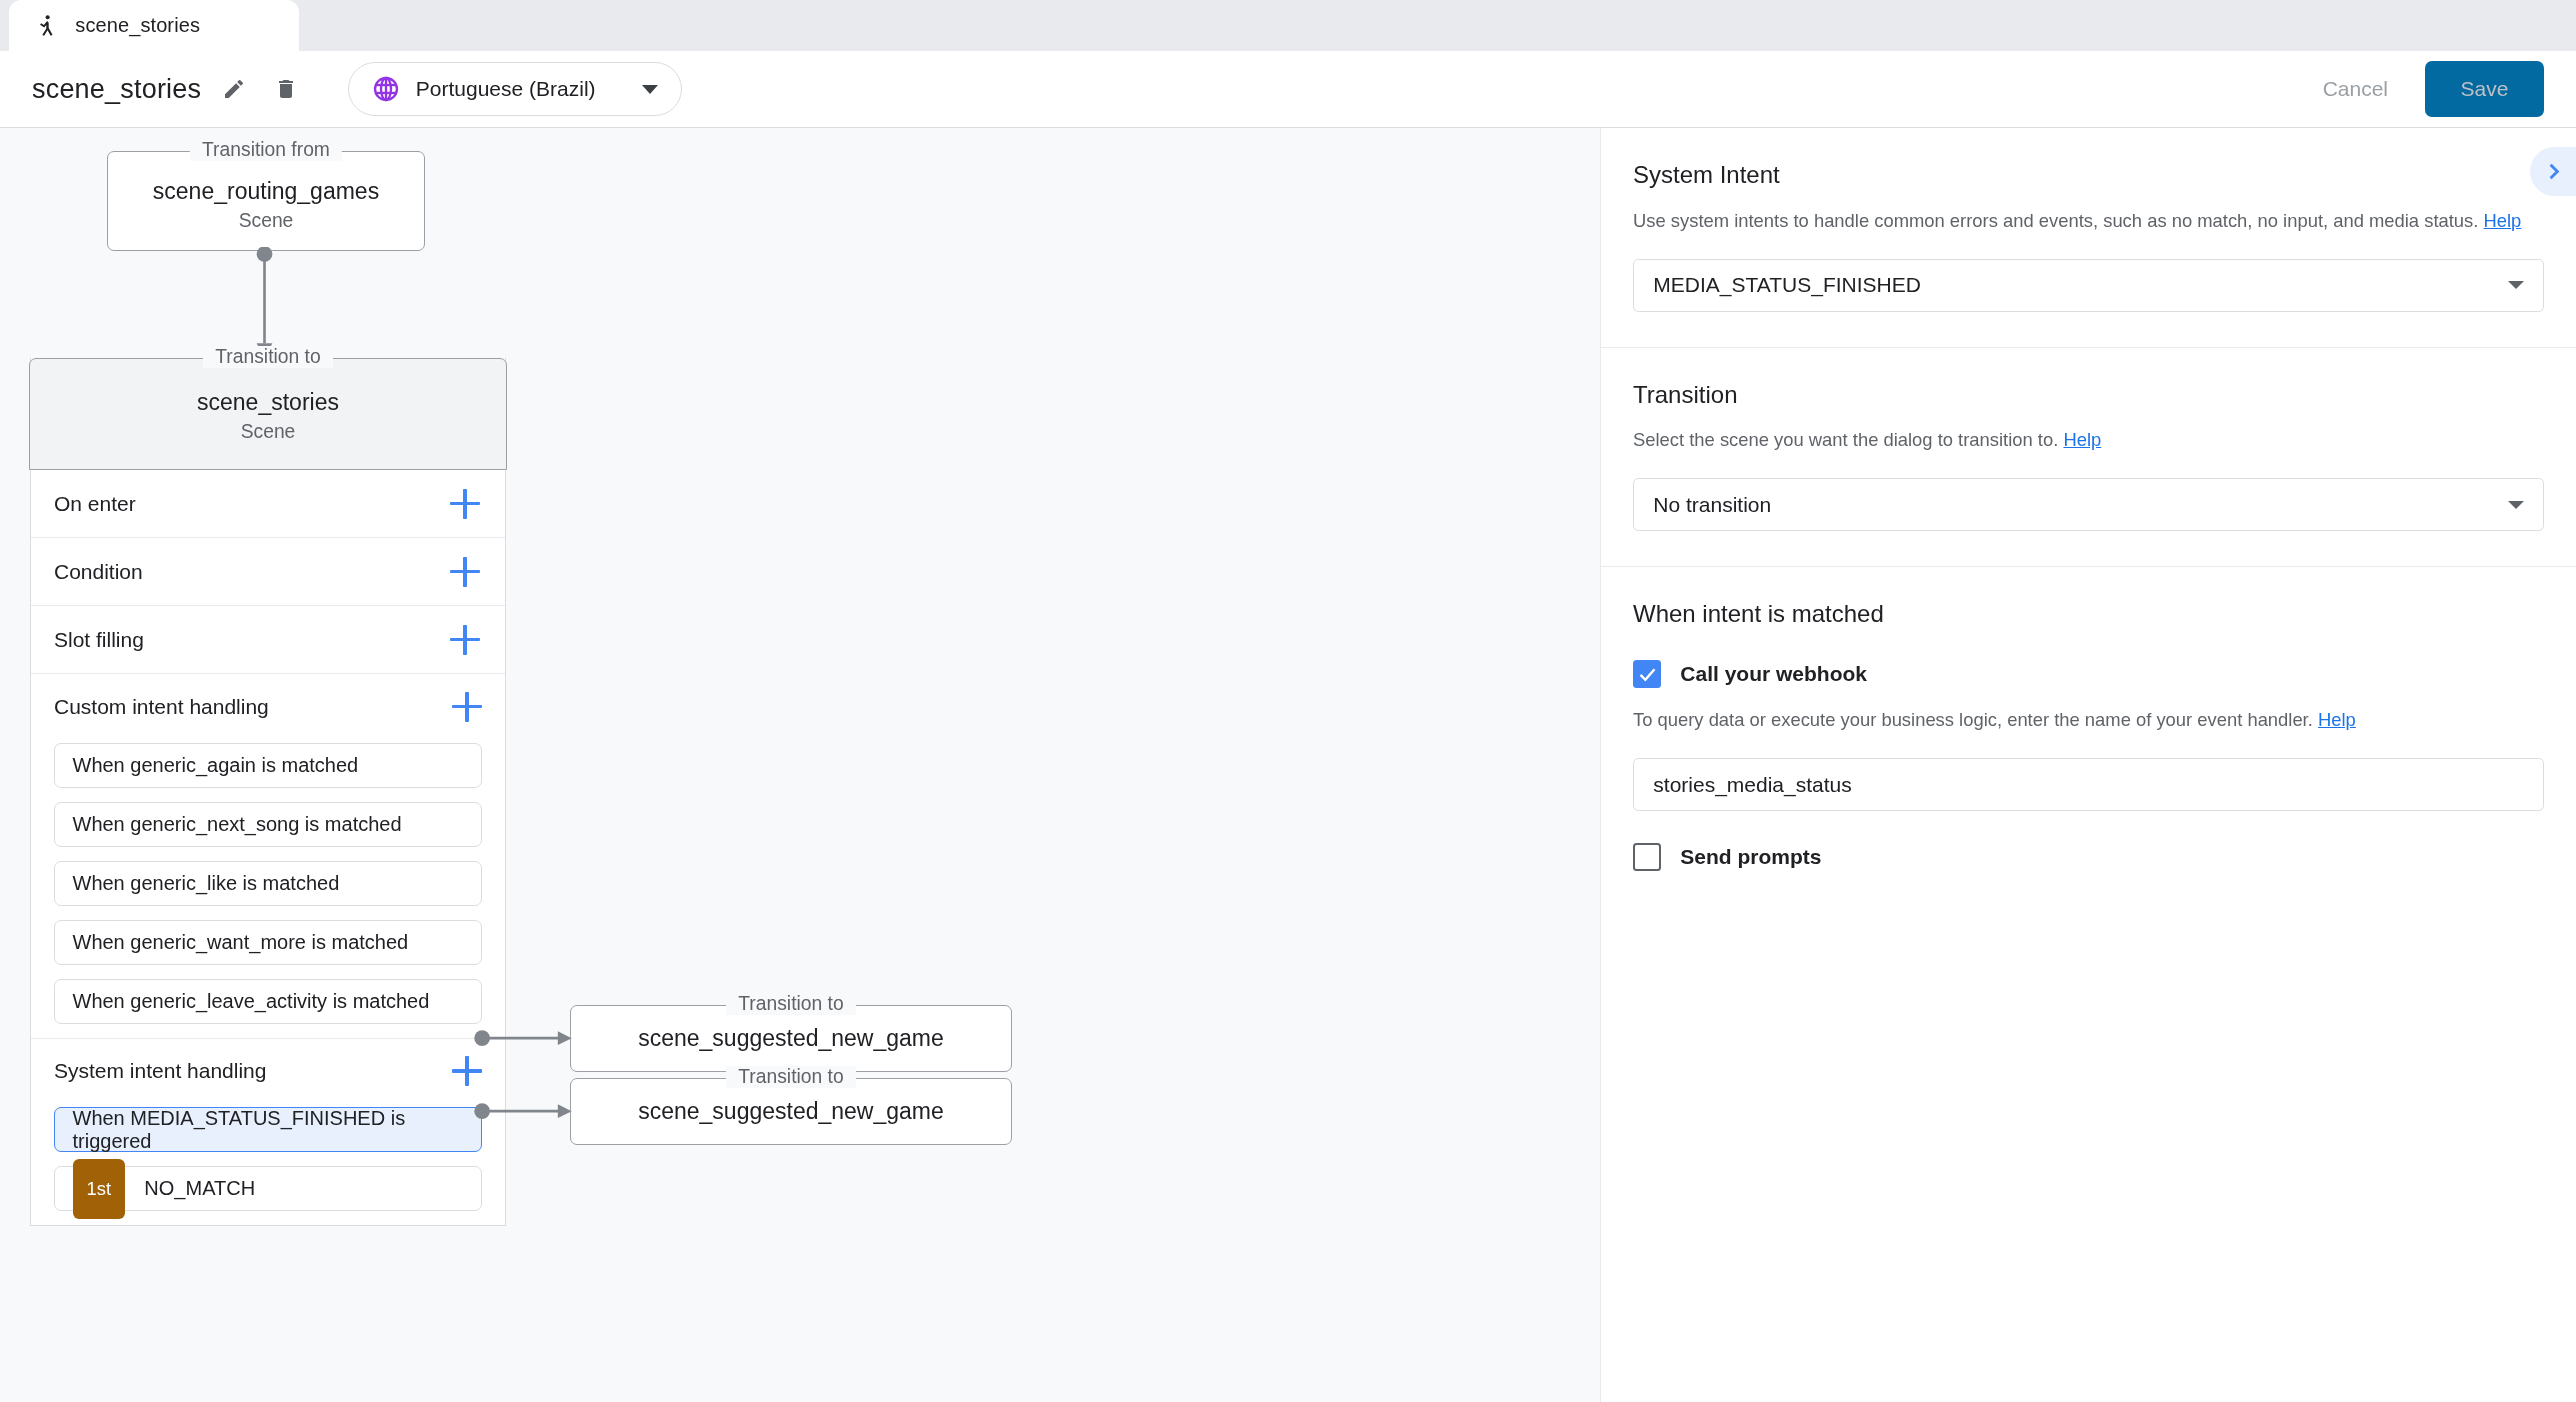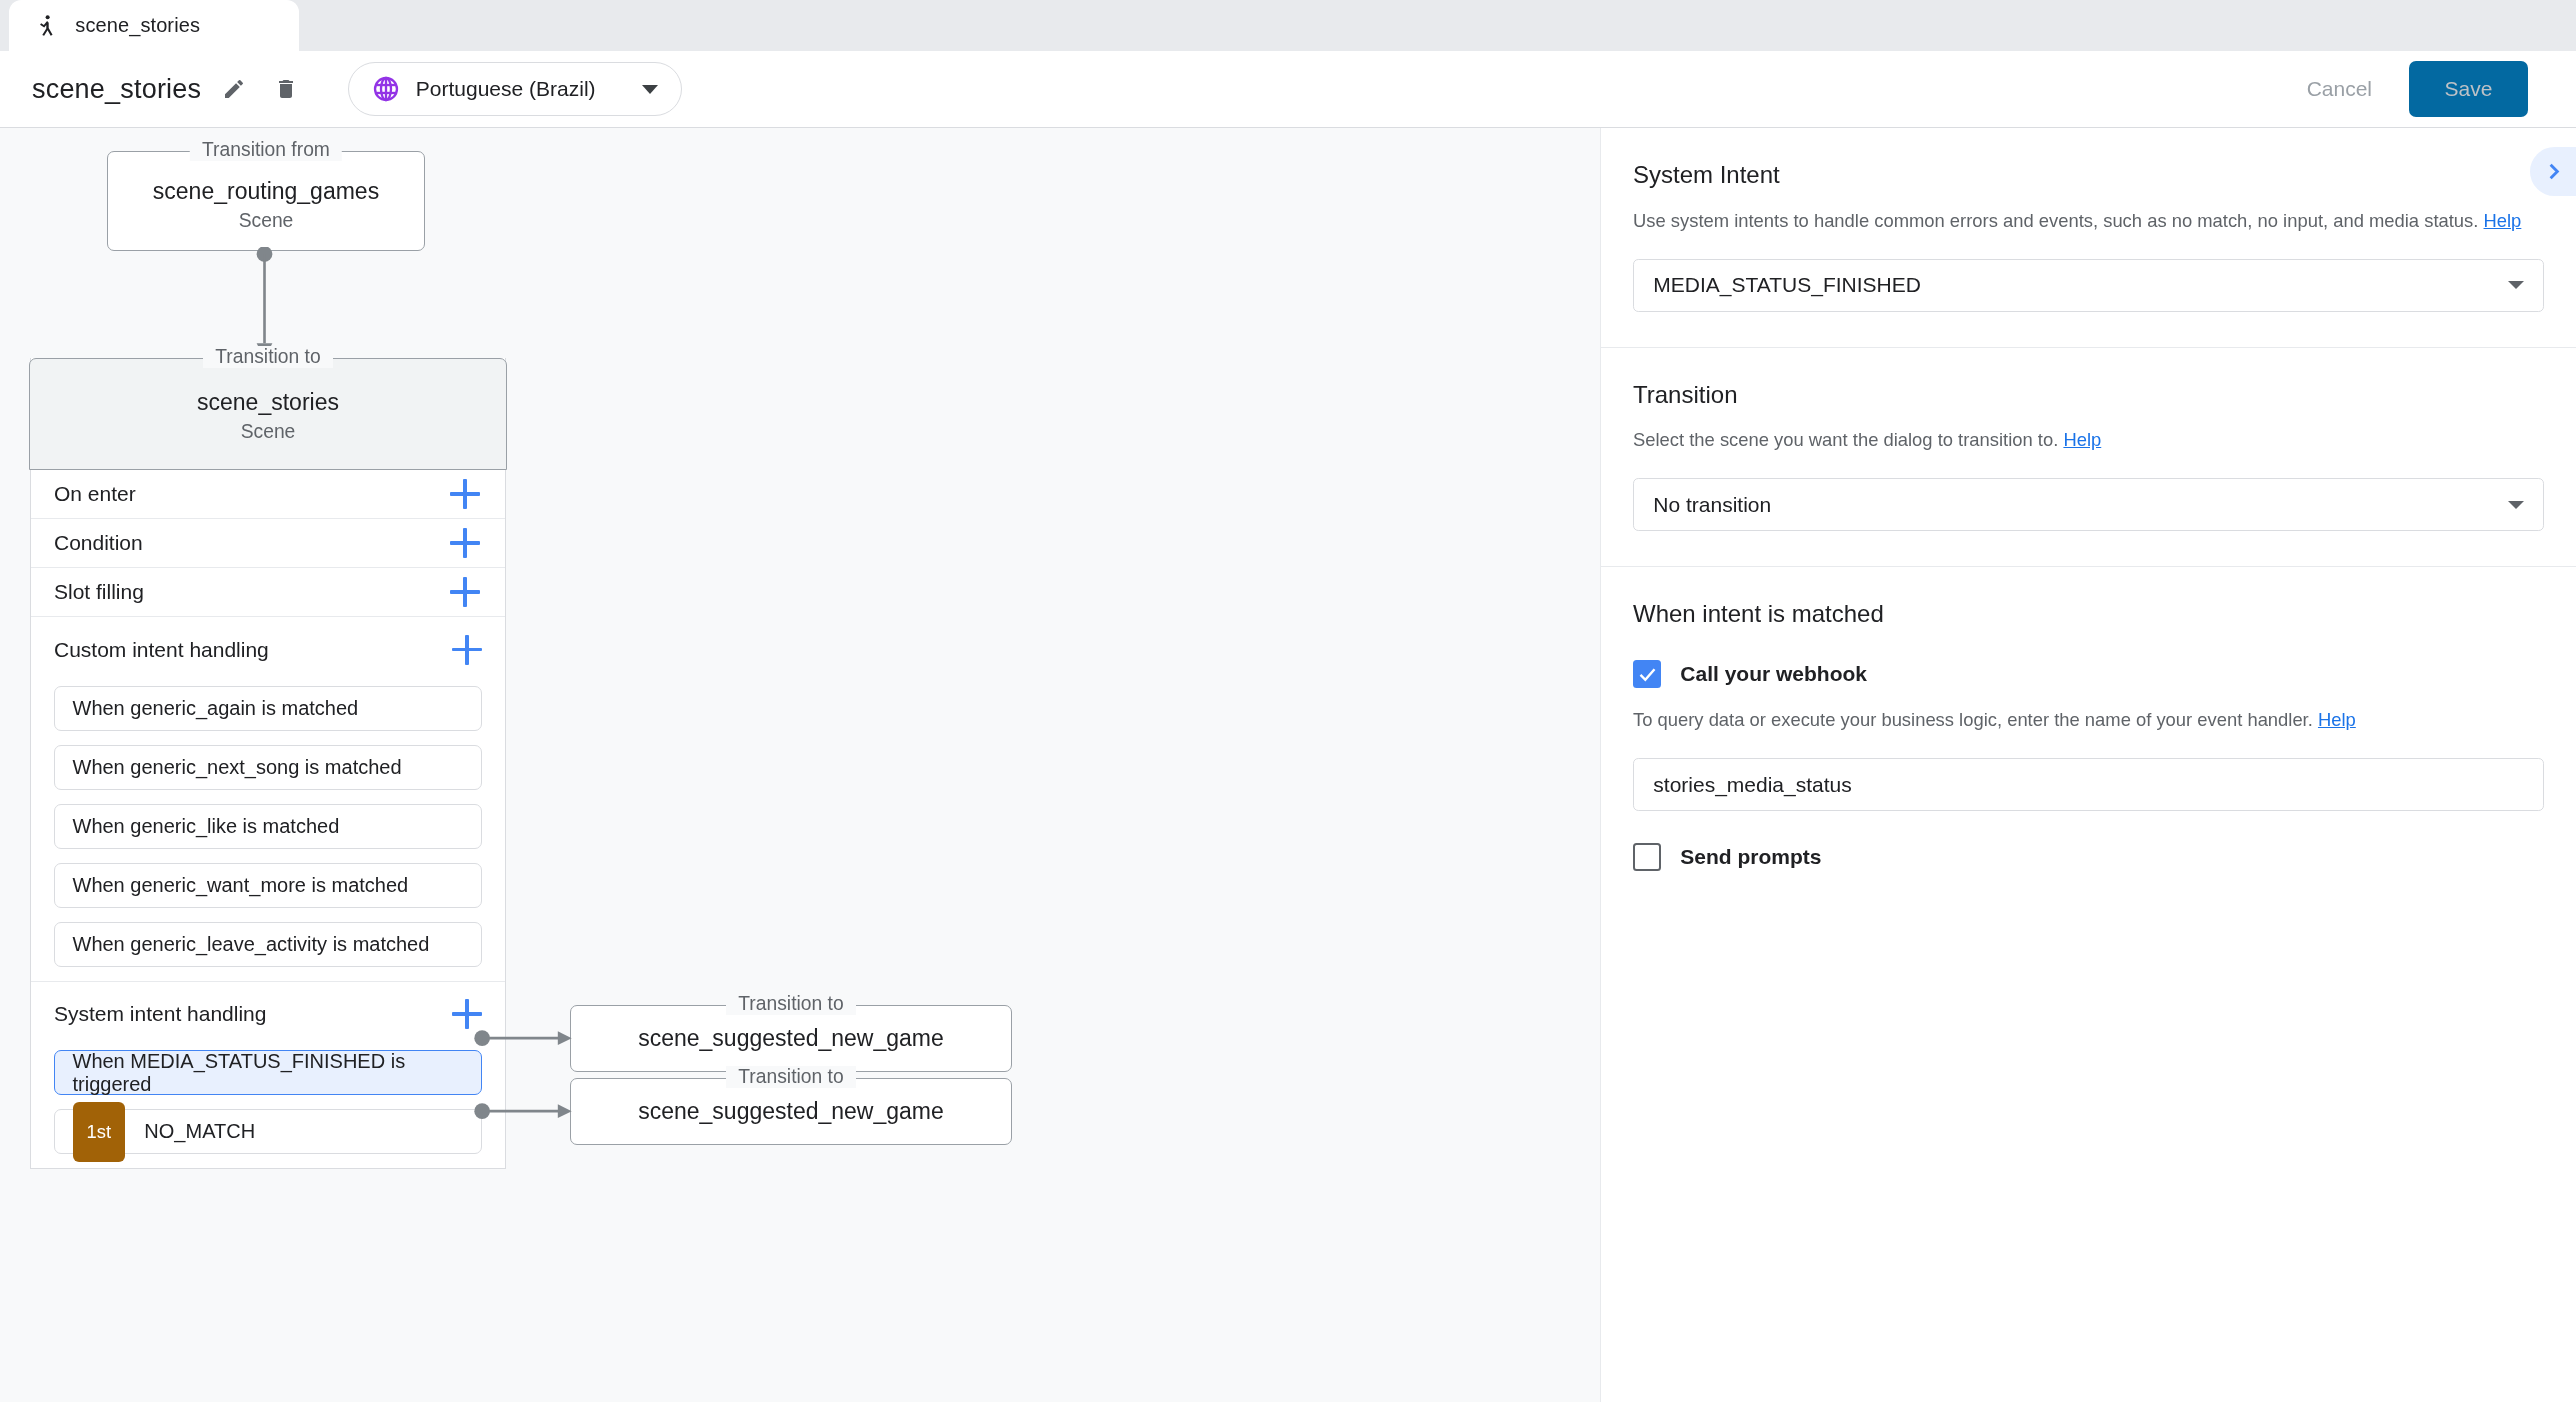--- a/index.html
+++ b/index.html
@@ -54,21 +54,21 @@
     display: flex; align-items: center;
     padding: 0 23px 0 23px; gap: 16px;
     cursor: pointer;
   }
   .globe { width: 28px; height: 28px; flex: none; }
   .lang-label { font-size: 21px; color: #202124; flex: 1; white-space: nowrap; }
   .caret { width: 0; height: 0; border-left: 8.8px solid transparent;
            border-right: 8.8px solid transparent; border-top: 9.7px solid #3c4043;
            margin-left: 30px; flex: none; }
 
-  .header-actions { margin-left: auto; display: flex; align-items: center; padding-right: 48px; gap: 7px; }
+  .header-actions { margin-left: auto; display: flex; align-items: center; padding-right: 32px; gap: 7px; }
   .btn-flat {
     height: 56px; padding: 0 30px;
     border: none; border-radius: 7px; background: transparent;
     font-family: inherit; font-size: 21px; color: #9aa0a6; cursor: pointer;
     display: flex; align-items: center;
   }
   .btn-save {
     background: #0369a1; color: #bdc1c6; min-width: 119px; justify-content: center;
   }
 
@@ -110,21 +110,21 @@
     background: #ffffff;
   }
   .scene-card-head {
     position: relative;
     background: #f1f3f4;
     border: 1.8px solid #9aa0a6; border-radius: 7px 7px 0 0;
     margin: 0 -1.8px; padding: 30px 0 26px;
   }
   .scene-card-head .node-legend { top: -13px; }
   .row-section {
-    height: 49px; display: flex; align-items: center; justify-content: space-between;
+    height: 68px; display: flex; align-items: center; justify-content: space-between;
     padding: 0 24.6px 0 23px;
     border-bottom: 1.8px solid #e8eaed;
   }
   .row-label { font-size: 21px; color: #202124; }
   .plus {
     width: 30px; height: 30px; position: relative; cursor: pointer; flex: none;
   }
   .plus::before, .plus::after {
     content: ""; position: absolute; background: #4285f4; border-radius: 0.9px;
   }

